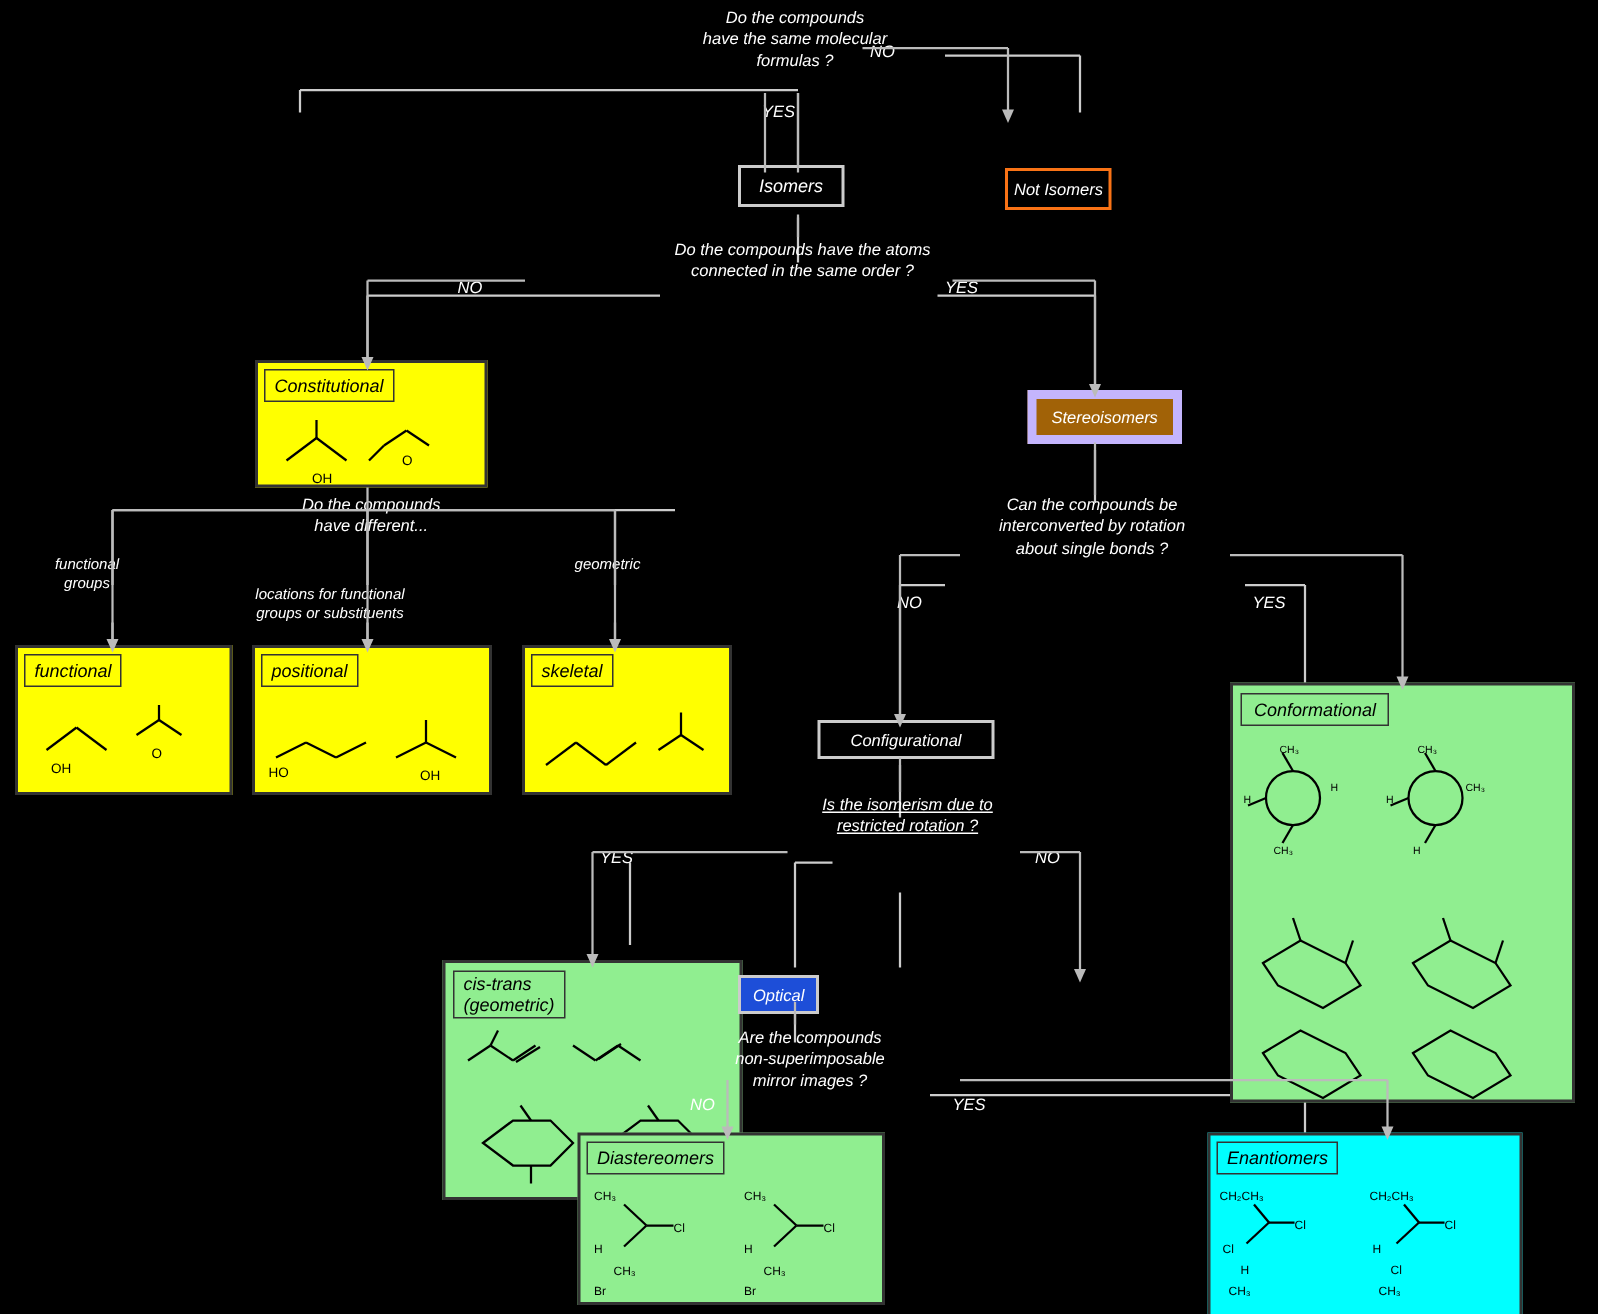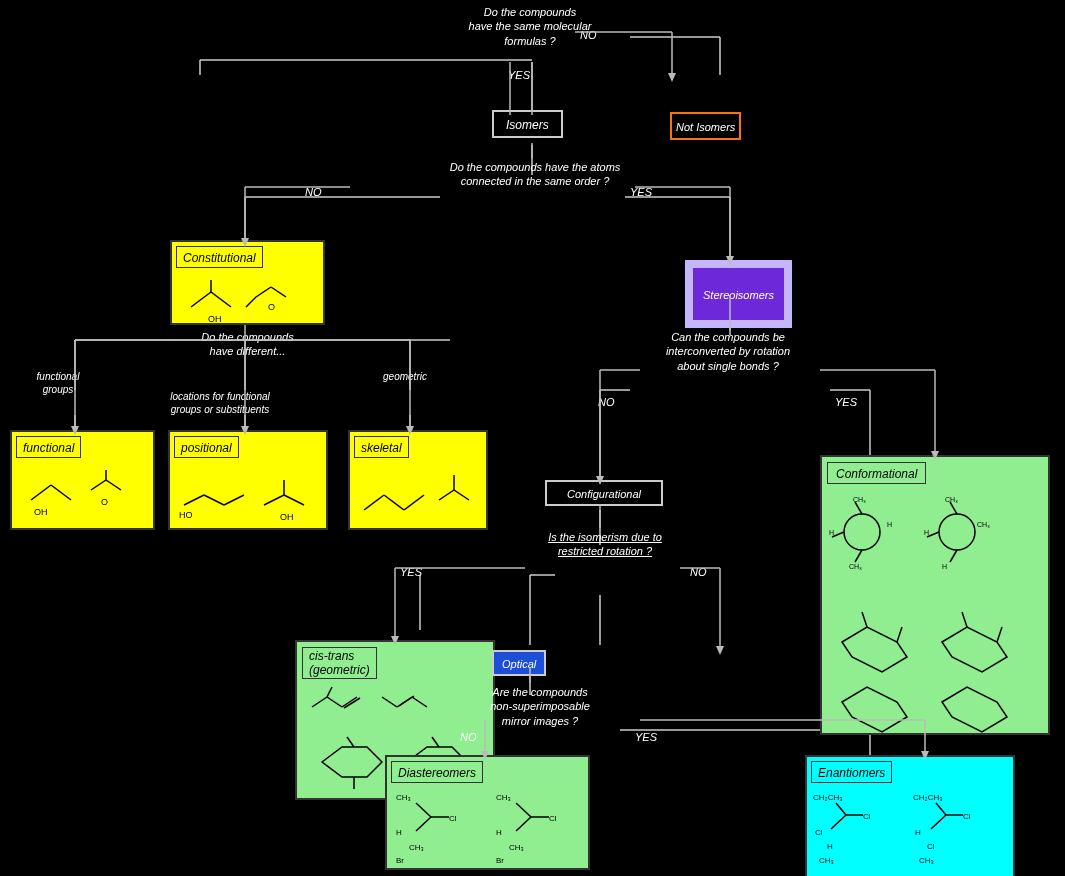--- a/index.html
+++ b/index.html
@@ -242,21 +242,21 @@
       <line x1="10" y1="50" x2="30" y2="35" stroke="#000" stroke-width="1.5"></line>
       <line x1="30" y1="35" x2="50" y2="50" stroke="#000" stroke-width="1.5"></line>
       <line x1="50" y1="50" x2="70" y2="35" stroke="#000" stroke-width="1.5"></line>
 
       <line x1="85" y1="40" x2="100" y2="30" stroke="#000" stroke-width="1.5"></line>
       <line x1="100" y1="30" x2="115" y2="40" stroke="#000" stroke-width="1.5"></line>
       <line x1="100" y1="30" x2="100" y2="15" stroke="#000" stroke-width="1.5"></line>
     </svg>
   </div>
 
-  <div style="position:absolute; left:685px; top:260px; background:#6d28d9; border:8px solid #c4b5fd; padding:17px 10px;">
+  <div style="position:absolute; left:685px; top:260px; background:#a16207; border:6px solid #c4b5fd; padding:3px 10px;">
     <span style="color:#fff; font-size:11px; font-style:italic;">Stereoisomers</span>
   </div>
 
   <div class="label-white" style="left:628px; top:330px; width:200px; text-align:center; font-size:11px;">
     <span style="white-space:pre-line; display:block;">Can the compounds be
 interconverted by rotation
 about single bonds ?</span>
   </div>
 
   <div class="label-white" style="left:598px; top:395px;">

